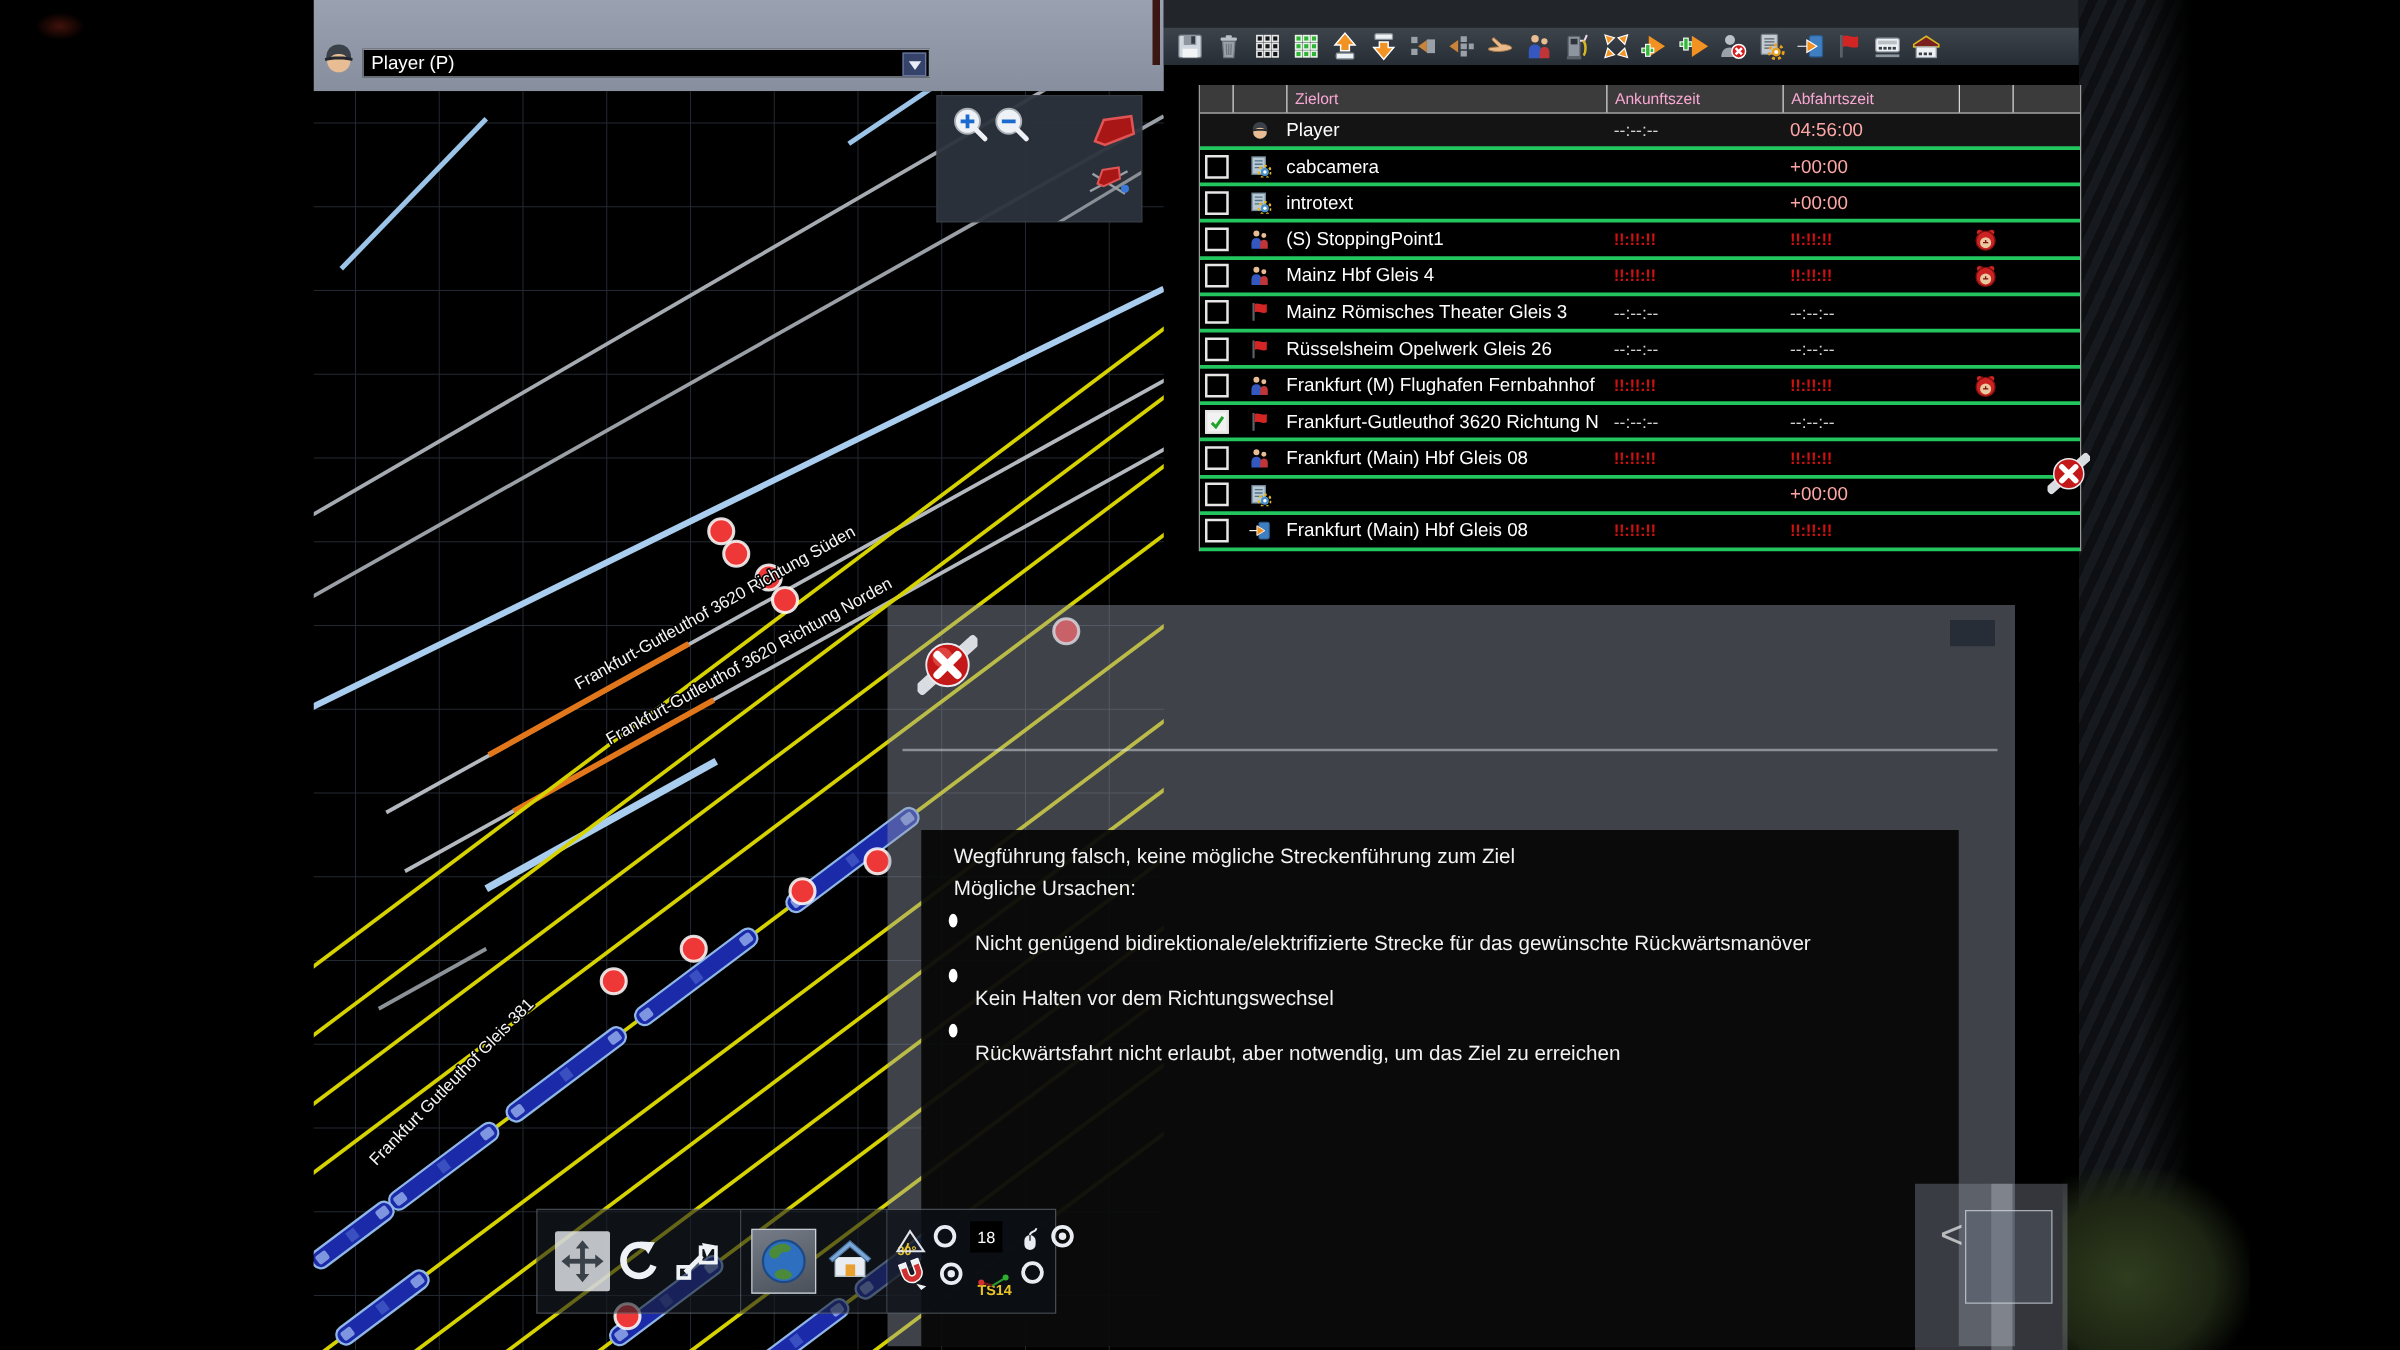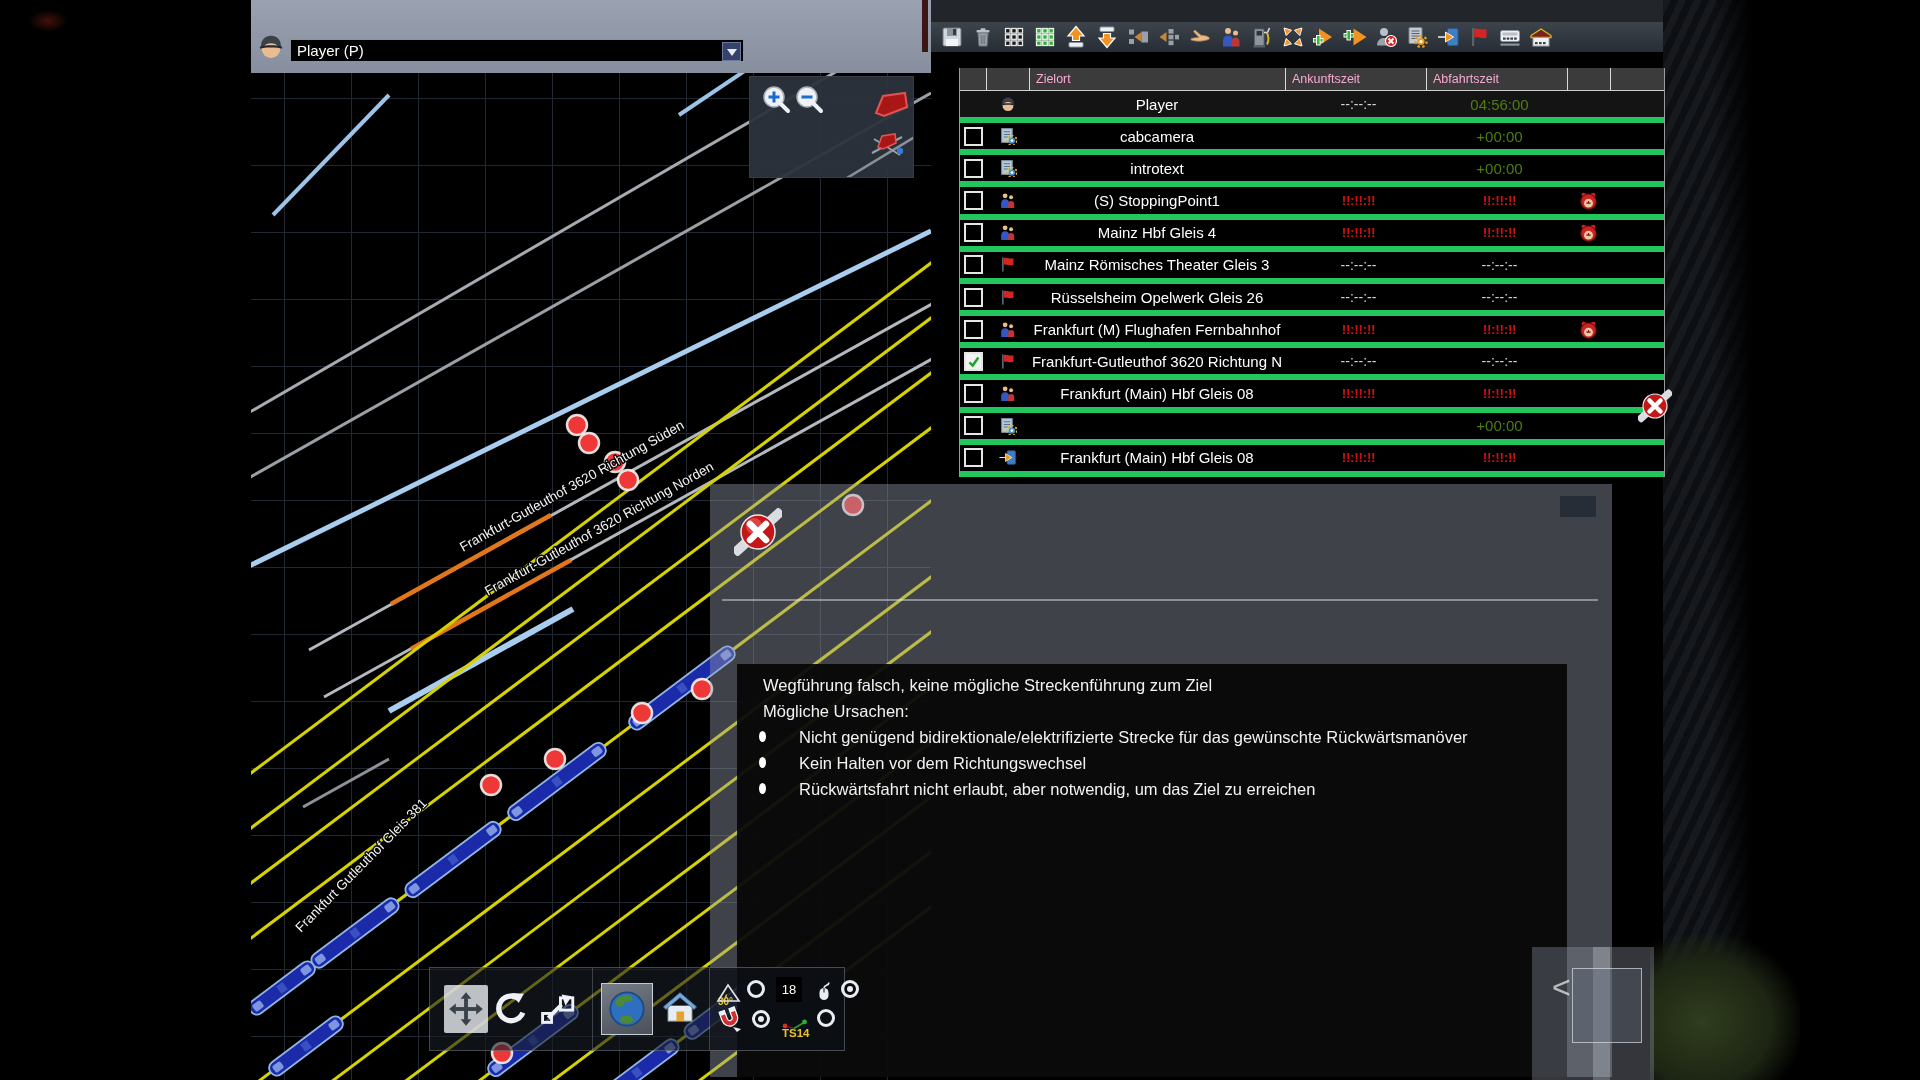--- a/index.html
+++ b/index.html
@@ -21,49 +21,49 @@
   #topbar-dark{left:931px;top:0;width:732px;height:22px;background:#22262b;}
   #main-toolbar{left:931px;top:22px;width:732px;height:30px;display:flex;align-items:center;
     background:linear-gradient(180deg,#3d444c,#272d34);padding-left:5px;box-sizing:border-box;}
   .tb-btn{width:31px;height:28px;display:flex;align-items:center;justify-content:center;cursor:pointer;}
   .tb-btn svg{width:24px;height:24px;}
   
   #sched{left:959px;top:68px;width:704px;background:#000;border-left:1px solid #9a9a9a;border-right:1px solid #9a9a9a;box-sizing:content-box;}
   #sched-head{height:22px;background:#3b3b3b;display:flex;color:#f9a8d4;font-size:12.5px;align-items:center;border-bottom:1px solid #cfcfcf;}
   .hc{height:100%;display:flex;align-items:center;padding-left:6px;box-sizing:border-box;border-left:1px solid #d8d8d8;}
   .hc:first-child{border-left:none;}
-  .trow{height:26.17px;display:flex;align-items:center;border-bottom:6px solid #22c55e;position:relative;color:#fff;font-size:15px;text-align:center;}
+  .trow{height:26.17px;display:flex;align-items:center;border-bottom:3px solid #22c55e;position:relative;color:#fff;font-size:15px;}
   .trow.sel{background:#141414;}
   .c-cb{width:26px;display:flex;justify-content:center;}
   .c-ic{width:43px;display:flex;justify-content:center;}
   .c-label{width:256px;overflow:hidden;white-space:nowrap;}
   .c-arr,.c-dep{width:141px;padding-left:6px;box-sizing:border-box;}
   .c-alarm{width:43px;display:flex;justify-content:center;}
   .c-last{width:48px;position:relative;}
   .cb{width:15px;height:15px;border:2px solid #e6e6e6;cursor:pointer;display:flex;align-items:center;justify-content:center;}
   .cb.on{background:#f2f2f2;}
   .v-err{color:#cc1111;font-weight:bold;font-size:13.5px;letter-spacing:-.3px;}
   .v-na{color:#d2d2d2;font-size:14px;}
-  .v-time{color:#4d7c0f;font-size:15px;}
+  .v-time{color:#fca5a5;font-size:15px;}
   .nopath-abs{position:absolute;right:-14px;top:-4px;width:34px;height:34px;z-index:40;}
   
   #map{left:251px;top:73px;width:680px;height:1007px;background-color:#000;
     background-image:linear-gradient(#222831 1px,transparent 1px),linear-gradient(90deg,#222831 1px,transparent 1px);
     background-size:67px 67px;background-position:33px 25px;z-index:5;cursor:crosshair;}
   .maplabel{font-size:13.5px;fill:#f5f5f5;stroke:#000;stroke-width:2.6px;paint-order:stroke;stroke-linejoin:round;font-family:"Liberation Sans",sans-serif;}
   
   #minimap{left:749px;top:76px;width:163px;height:100px;background:rgba(44,51,60,.95);z-index:20;border:1px solid rgba(255,255,255,.06);}
   
   #epanel{left:710px;top:484px;width:902px;height:593px;background:rgba(150,157,172,.42);z-index:50;}
   #epanel-div{left:12px;top:115px;width:876px;height:2px;background:rgba(235,239,246,.45);position:absolute;}
   #epanel-notch{position:absolute;left:850px;top:12px;width:36px;height:21px;background:#272d36;}
   #msgbox{position:absolute;left:27px;top:180px;width:830px;height:413px;background:rgba(6,6,6,.93);
     color:#f2f2f2;font-size:16.5px;padding:8px 10px;box-sizing:border-box;}
   #msgbox .ln{line-height:26px;margin-left:16px;}
-  .bullet-row{display:flex;line-height:26px;}
+  .bullet-row{display:flex;line-height:26px;flex-direction:column;}
   .bullet-dot{width:7px;height:11px;border-radius:50%;background:#fff;margin:7px 0 0 12px;flex:none;}
   .bullet-txt{margin-left:33px;}
   #redx-marker{left:734px;top:508px;width:48px;height:48px;z-index:55;}
   
   #chev-panel{left:1532px;top:947px;width:122px;height:133px;background:rgba(148,156,172,.35);z-index:52;}
   #chev-strip{position:absolute;left:61px;top:0;width:17px;height:133px;background:rgba(212,218,230,.28);}
   #chev-box{position:absolute;left:40px;top:21px;width:68px;height:73px;border:1.5px solid rgba(238,242,249,.6);background:rgba(95,103,118,.35);}
   #chev-glyph{position:absolute;left:20px;top:22px;font-size:32px;color:rgba(255,255,255,.65);cursor:pointer;}
   
   #rtex{left:1663px;top:0;width:90px;height:1080px;

